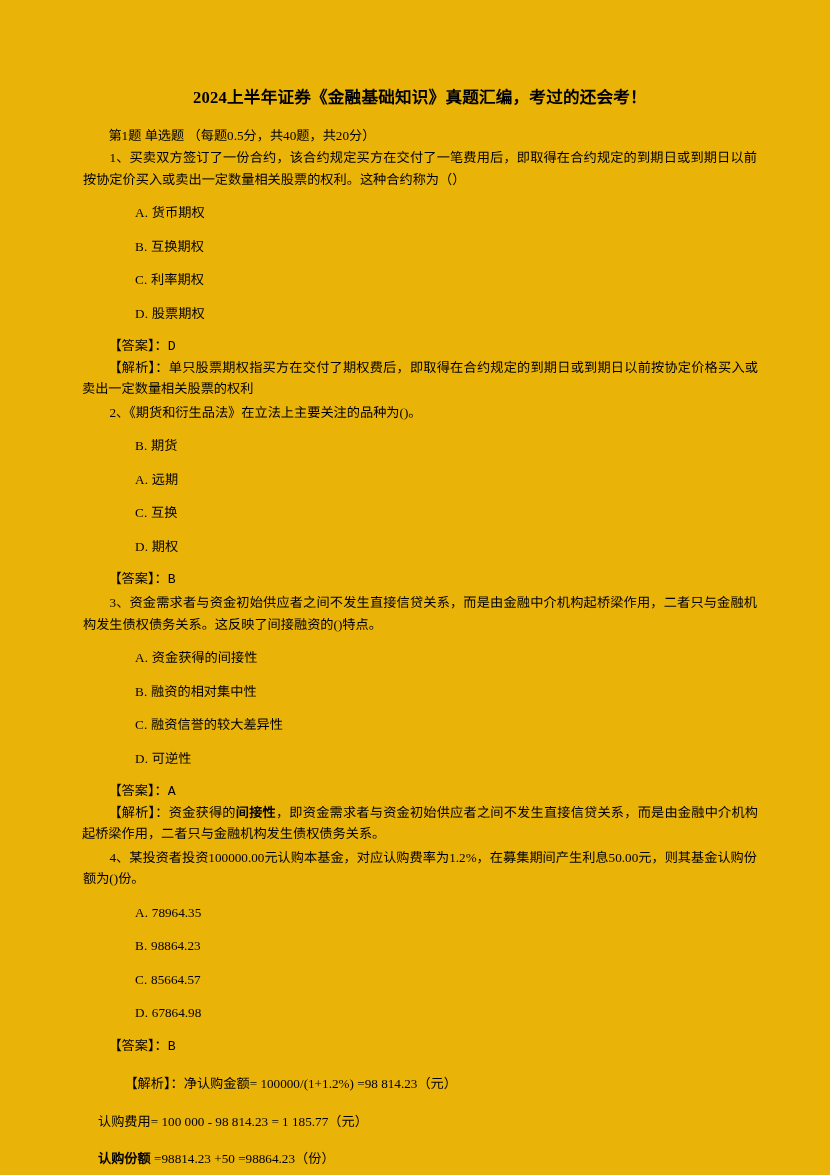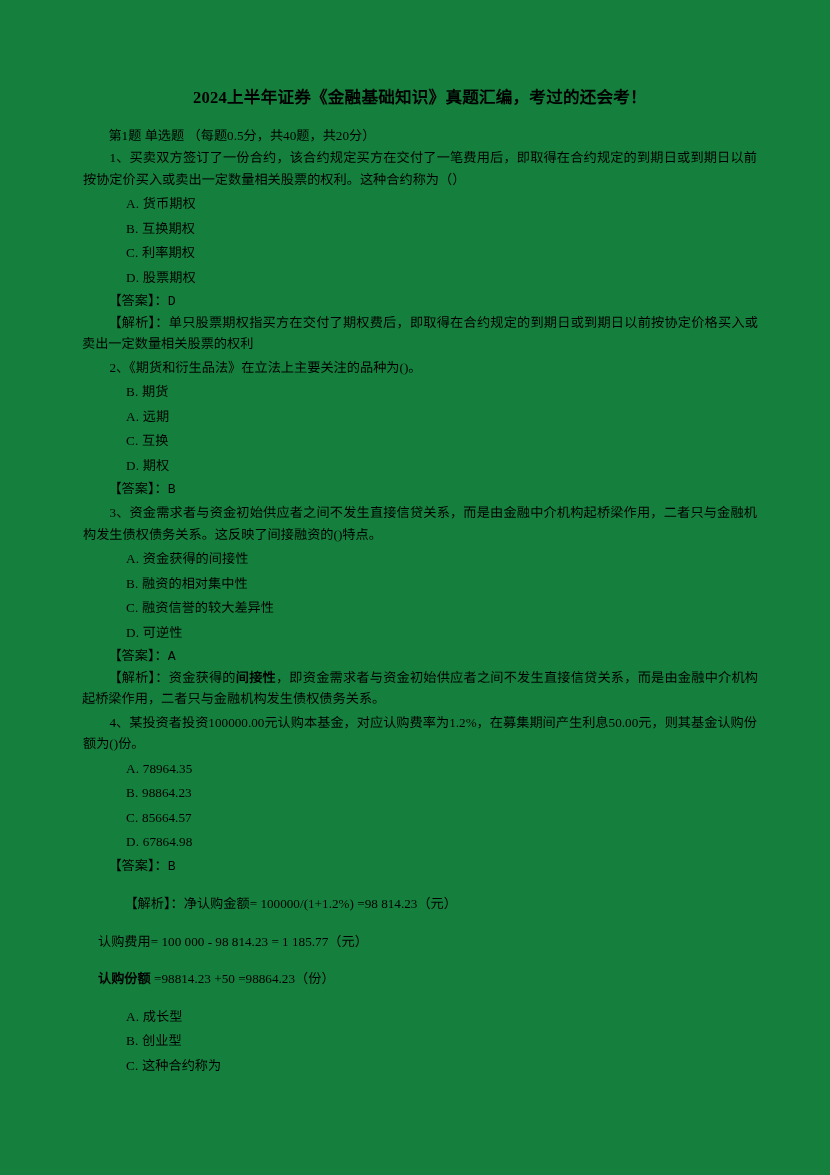--- a/index.html
+++ b/index.html
@@ -12,21 +12,21 @@
     width: 830px;
     height: 1175px;
     font-family: "Liberation Serif", "DejaVu Serif", serif;
     color: #000000;
     overflow: hidden;
   }
   .page {
     position: relative;
     width: 830px;
     height: 1175px;
-    background: #15803d;
+    background: #eab308;
     box-sizing: border-box;
     padding: 86px 72px 70px 82px;
   }
   .doc-title {
     font-size: 16.6px;
     font-weight: bold;
     text-align: center;
     letter-spacing: 0.2px;
     margin: 0 0 14px 0;
     line-height: 1.5;
@@ -42,21 +42,21 @@
     font-size: 13.2px;
     line-height: 1.63;
     margin: 1px;
     text-indent: 2em;
     text-align: justify;
     text-justify: inter-ideograph;
   }
   .opt {
     font-size: 13.2px;
     line-height: 1.63;
-    margin: 3px;
+    margin: 12px;
     padding-left: 3.1em;
   }
   .opt .lbl {
     letter-spacing: 0.4px;
   }
   .ans, .sol {
     font-size: 13.2px;
     line-height: 1.63;
     margin: 0;
     text-indent: 2em;

